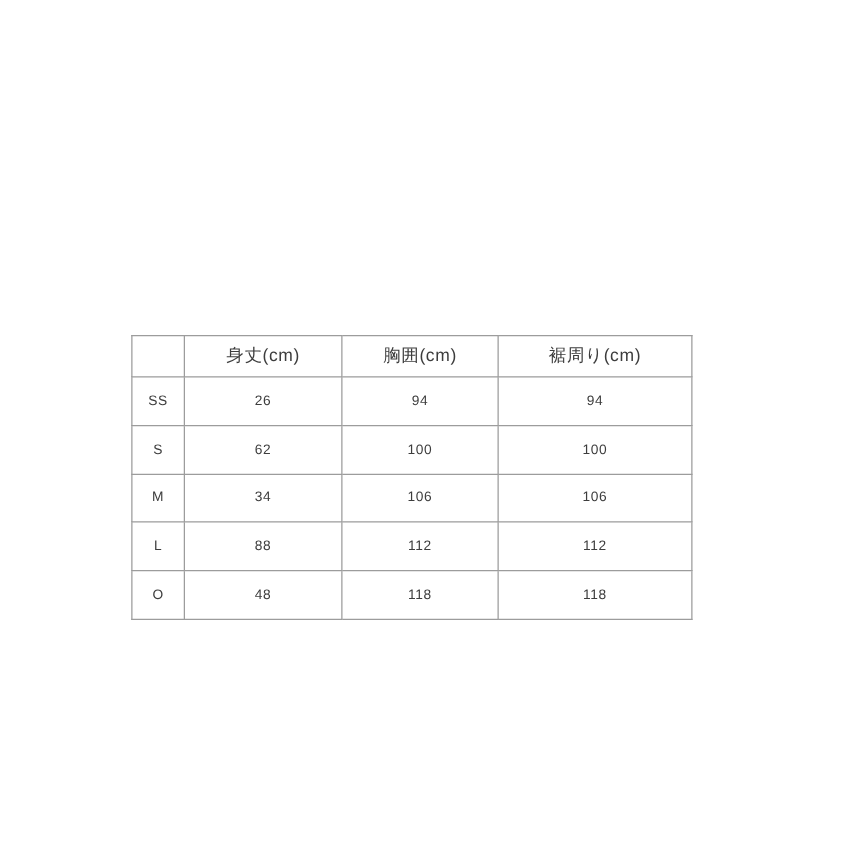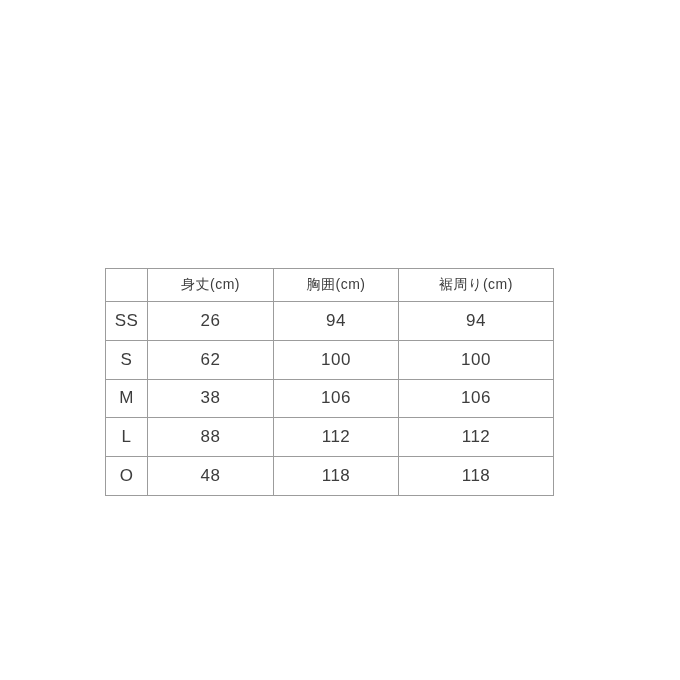--- a/index.html
+++ b/index.html
@@ -27,21 +27,21 @@
     height: 228px;
     background: #ffffff;
   }
   table.size-chart th,
   table.size-chart td {
     border: 1px solid #9c9c9c;
     text-align: center;
     vertical-align: middle;
     padding: 0;
     color: #3d3d3d;
-    font-size: 17px;
+    font-size: 11px;
     font-weight: normal;
     letter-spacing: 0.5px;
     height: 32px;
   }
   table.size-chart th {
     font-size: 14px;
   }
   col.c-size   { width: 42px; }
   col.c-length { width: 126px; }
   col.c-chest  { width: 125px; }
@@ -74,21 +74,21 @@
         <td>94</td>
       </tr>
       <tr>
         <td>S</td>
         <td>62</td>
         <td>100</td>
         <td>100</td>
       </tr>
       <tr>
         <td>M</td>
-        <td>38</td>
+        <td>34</td>
         <td>106</td>
         <td>106</td>
       </tr>
       <tr>
         <td>L</td>
         <td>88</td>
         <td>112</td>
         <td>112</td>
       </tr>
       <tr>

